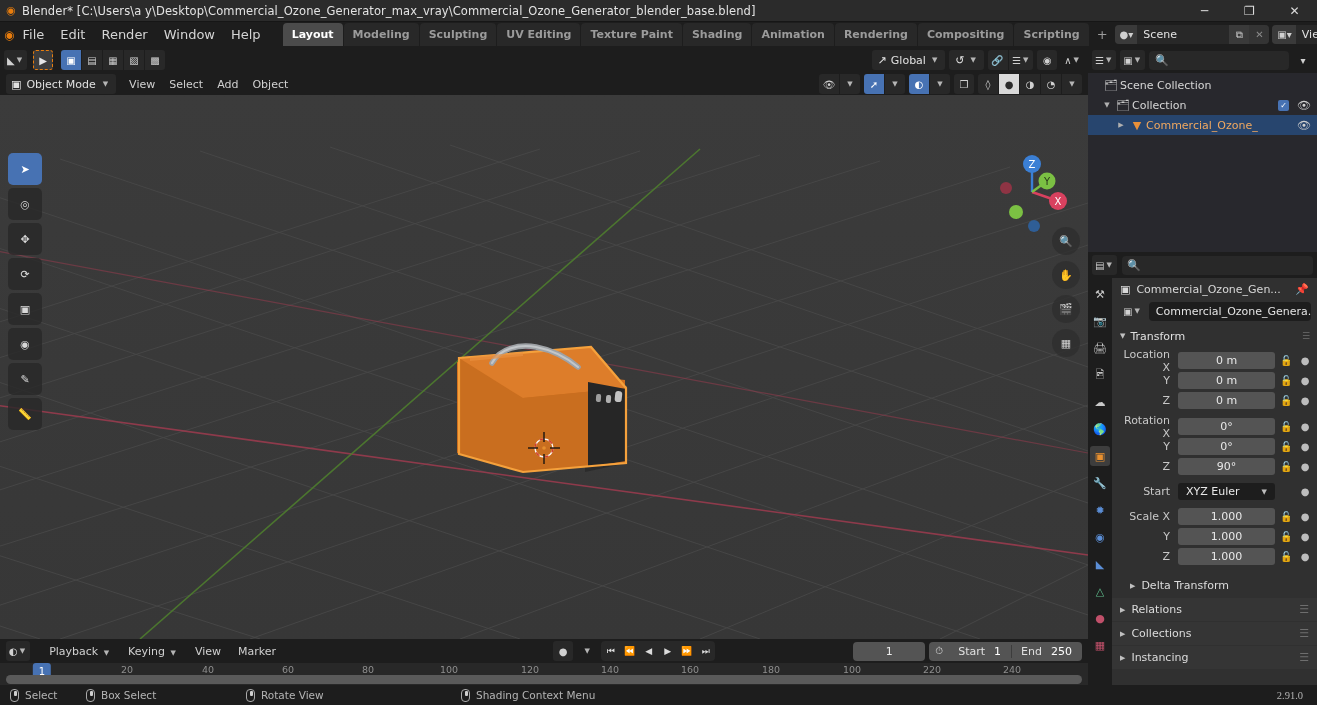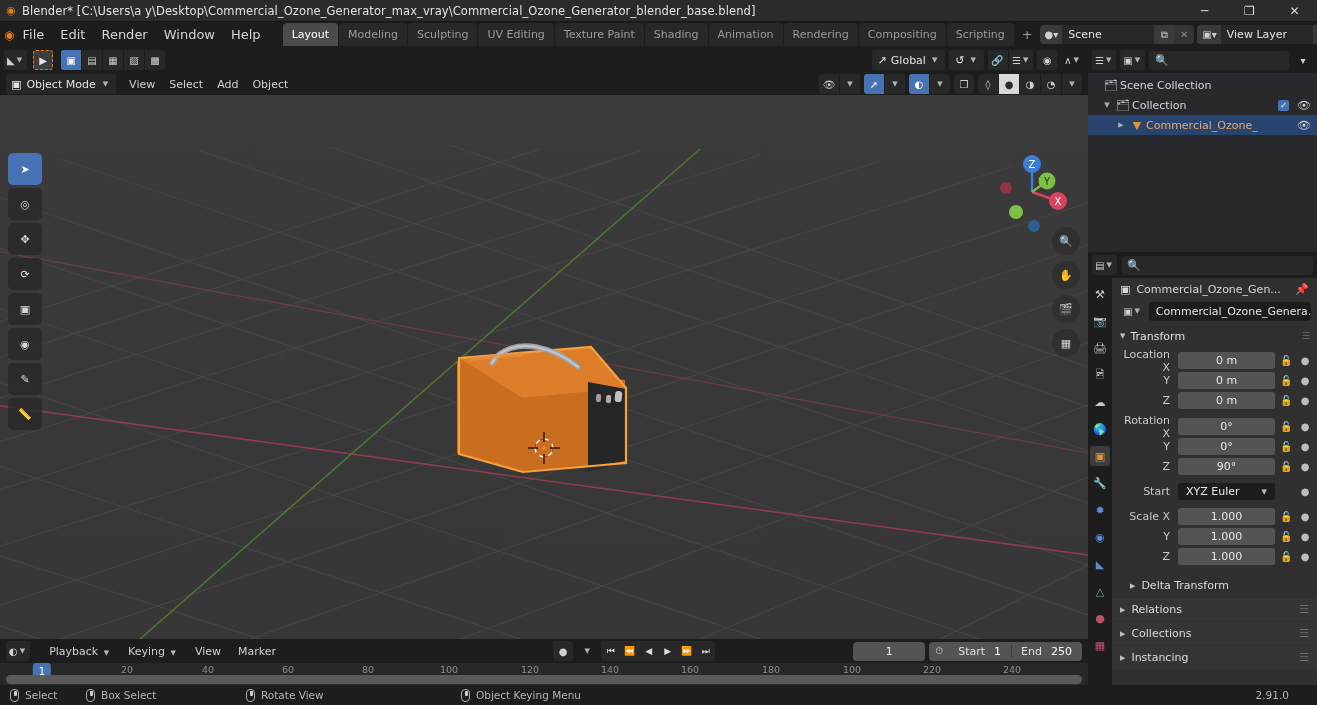--- a/index.html
+++ b/index.html
@@ -33,21 +33,21 @@
     position: absolute; left: 0; top: 22px; width: 1317px; height: 25px;
     background: #1d1d1d; display: flex; align-items: center; padding-left: 4px;
   }
   .blender-logo { width: 20px; text-align: center; color: #e87d0d; font-size: 12px; }
   .menu-item {
     padding: 3px 8px; font-size: 13px; color: #d4d4d4; border-radius: 3px; white-space: nowrap;
   }
   .ws-tabs { display: flex; align-items: center; margin-left: 14px; gap: 1px; }
   .ws-tab {
     padding: 5px 9px 5px 9px; font-size: 11px; color: #9b9b9b;
-    background: #282828; border-radius: 4px 4px 0 0; white-space: nowrap;
+    background: #282828; border-radius: 4px 4px 0 0; white-space: nowrap; font-weight: bold;
   }
   .ws-tab.active { background: #4b4b4b; color: #ffffff; }
   .ws-add { padding: 3px 7px; color: #9b9b9b; font-size: 13px; }
   .topbar-right { margin-left: auto; display: flex; align-items: center; gap: 3px; padding-right: 4px; }
   .field-group { display: flex; align-items: center; background: #282828; border-radius: 4px; height: 19px; }
   .fg-icon {
     display: flex; align-items: center; gap: 2px; padding: 0 4px 0 5px; height: 19px;
     background: #3a3a3a; border-radius: 4px 0 0 4px; color: #cfcfcf; font-size: 10px;
   }
   .fg-name { padding: 0 10px 0 6px; font-size: 11px; color: #e2e2e2; min-width: 92px; }
@@ -212,21 +212,21 @@
     color: #fff; font-size: 10px; display: flex; align-items: center; justify-content: center;
     padding: 0 6px; transform: translateX(-50%);
   }
 
   
   .statusbar {
     position: absolute; left: 0; top: 685px; width: 1317px; height: 20px;
     background: #1d1d1d; display: flex; align-items: center; padding-left: 10px; gap: 0;
   }
   .sb-item { display: flex; align-items: center; gap: 6px; font-size: 10.5px; color: #b4b4b4; }
-  .sb-ver { margin-left: auto; padding-right: 28px; font-size: 10.5px; color: #b4b4b4; }
+  .sb-ver { margin-left: auto; padding-right: 14px; font-size: 10.5px; color: #b4b4b4; font-family: Liberation Serif, serif; }
   .mouse-ic { width: 9px; height: 13px; border: 1px solid #a9a9a9; border-radius: 4px; position: relative; }
   .mouse-ic i { position: absolute; left: 3px; top: 1px; width: 3px; height: 5px; background: #cfcfcf; border-radius: 1px; }
   .mouse-ic.right i { left: 3px; }
   .mouse-ic.mid i { left: 3px; background: #cfcfcf; }
 </style>
 </head>
 <body>
 
 <div class="app">
 
@@ -742,18 +742,18 @@
     <div class="sb-item" style="margin-left:10px;width:215px;">
       <div class="mouse-ic mid">
           <i></i>
         </div>
       <span>Rotate View</span>
     </div>
     <div class="sb-item">
       <div class="mouse-ic right">
           <i></i>
         </div>
-      <span>Object Keying Menu</span>
+      <span>Shading Context Menu</span>
     </div>
     <div class="sb-ver">2.91.0</div>
   </div>
 
 </div>
 
 </body></html>

